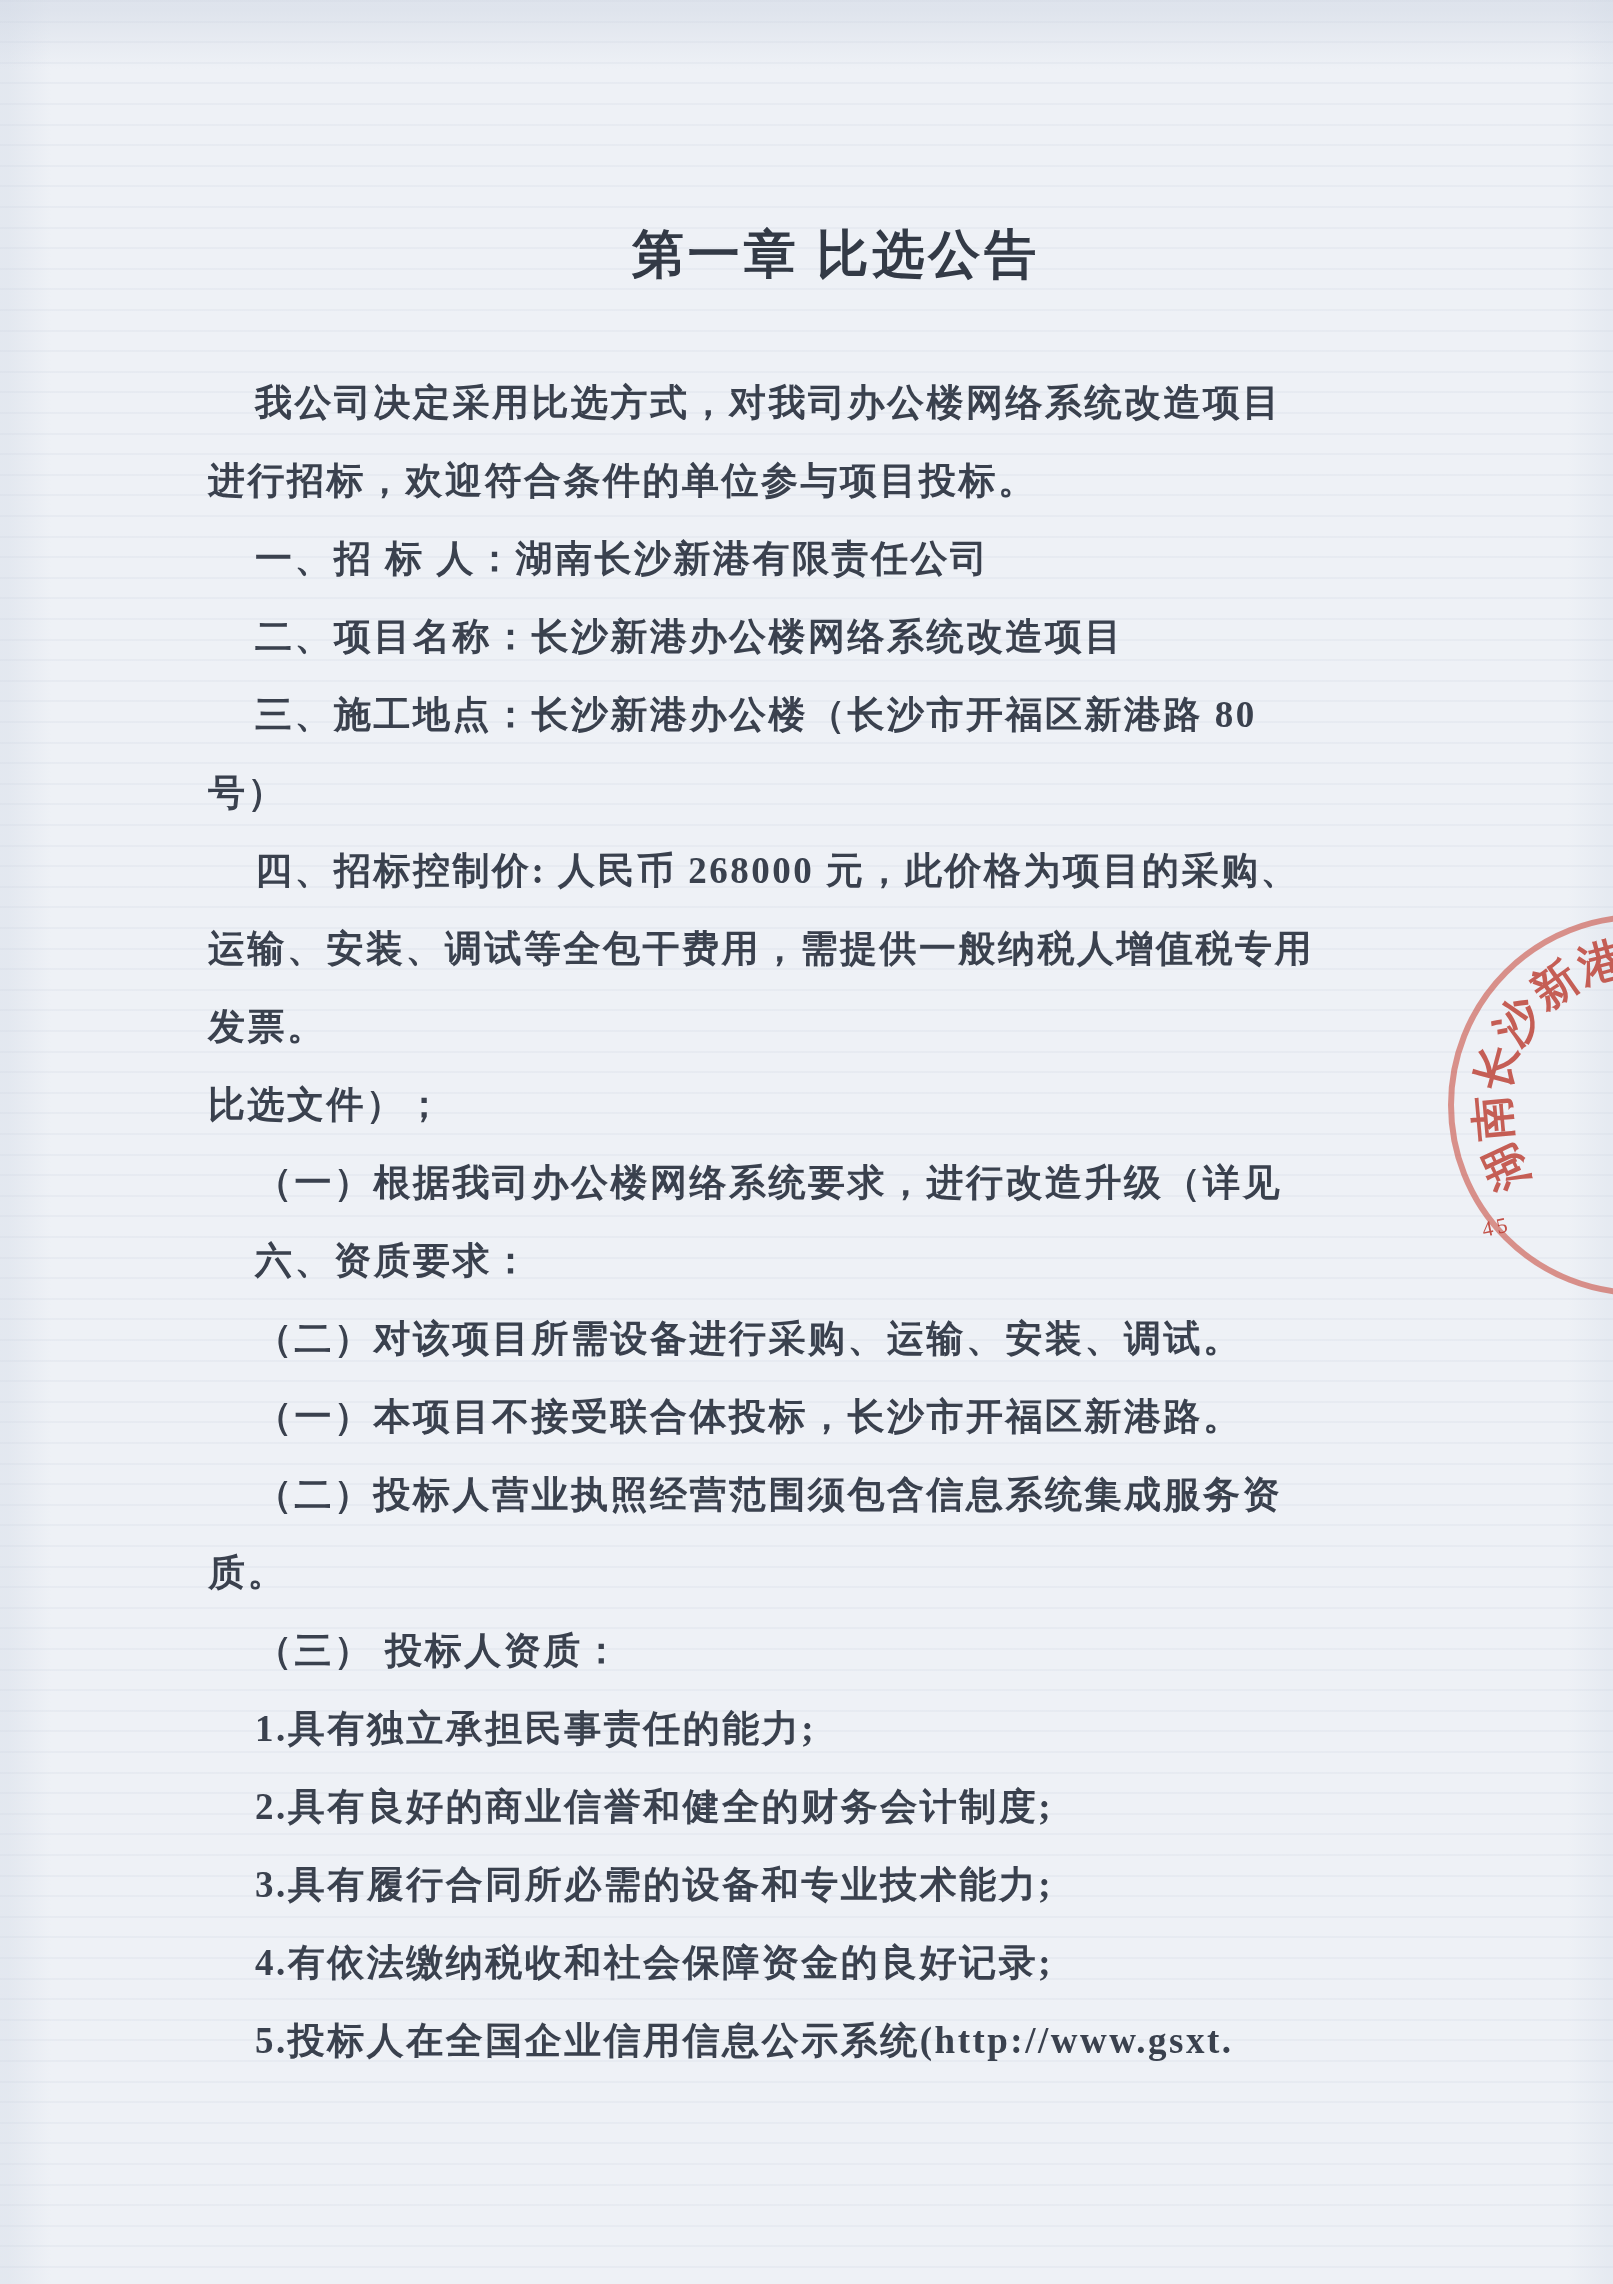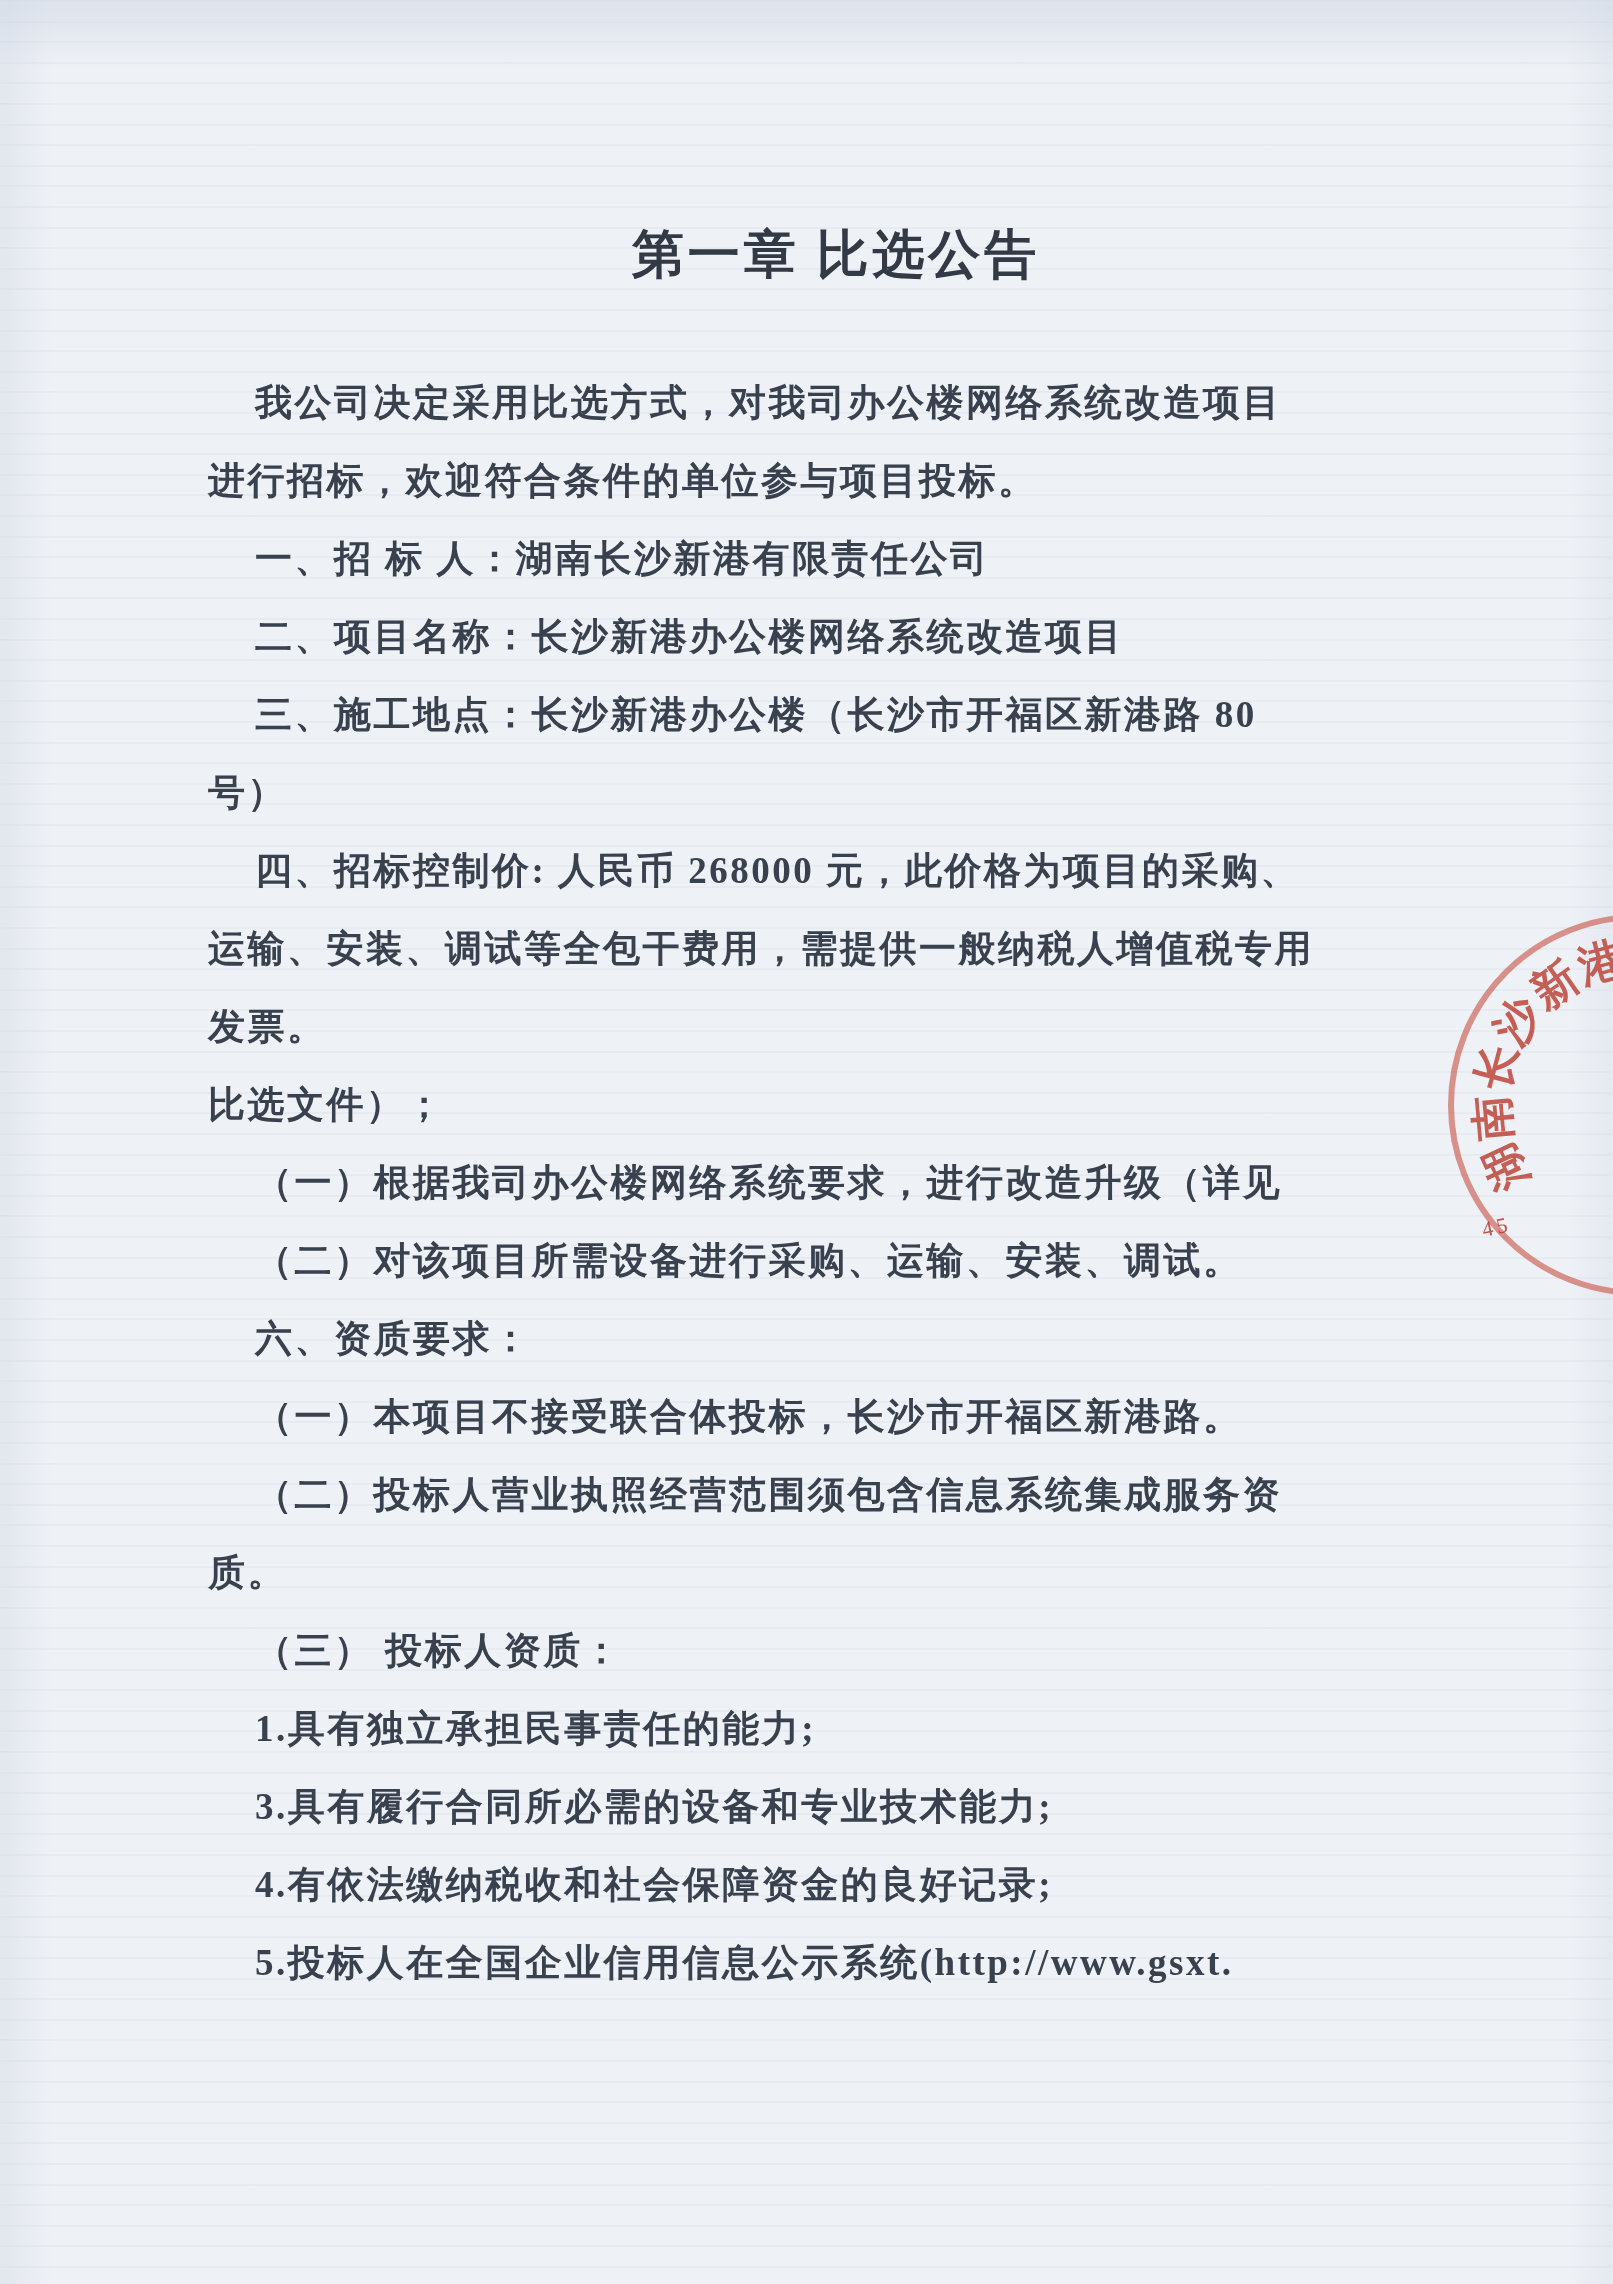--- a/index.html
+++ b/index.html
@@ -91,27 +91,28 @@
       <div class="line">进行招标，欢迎符合条件的单位参与项目投标。</div>
       <div class="line ind">一、招 标 人：湖南长沙新港有限责任公司</div>
       <div class="line ind">二、项目名称：长沙新港办公楼网络系统改造项目</div>
       <div class="line ind">三、施工地点：长沙新港办公楼（长沙市开福区新港路 80</div>
       <div class="line">号）</div>
       <div class="line ind">四、招标控制价: 人民币 268000 元，此价格为项目的采购、</div>
       <div class="line">运输、安装、调试等全包干费用，需提供一般纳税人增值税专用</div>
       <div class="line">发票。</div>
       <div class="line">比选文件）；</div>
       <div class="line ind">（一）根据我司办公楼网络系统要求，进行改造升级（详见</div>
+      <div class="line ind">六、资质要求：</div>
       <div class="line ind">（二）对该项目所需设备进行采购、运输、安装、调试。</div>
-      <div class="line ind">六、资质要求：</div>
       <div class="line ind">（一）本项目不接受联合体投标，长沙市开福区新港路。</div>
       <div class="line ind">（二）投标人营业执照经营范围须包含信息系统集成服务资</div>
       <div class="line">质。</div>
       <div class="line ind">（三） 投标人资质：</div>
       <div class="line ind">1.具有独立承担民事责任的能力;</div>
+      <div class="line ind">2.具有良好的商业信誉和健全的财务会计制度;</div>
       <div class="line ind">3.具有履行合同所必需的设备和专业技术能力;</div>
       <div class="line ind">4.有依法缴纳税收和社会保障资金的良好记录;</div>
       <div class="line ind">5.投标人在全国企业信用信息公示系统(http://www.gsxt.</div>
     </div>
 
   <div class="seal">
     <div class="seal-ring"></div>
     <span class="seal-serial">45</span>
   <span class="seal-ch sc0">湖</span>
       <span class="seal-ch sc1">南</span>

